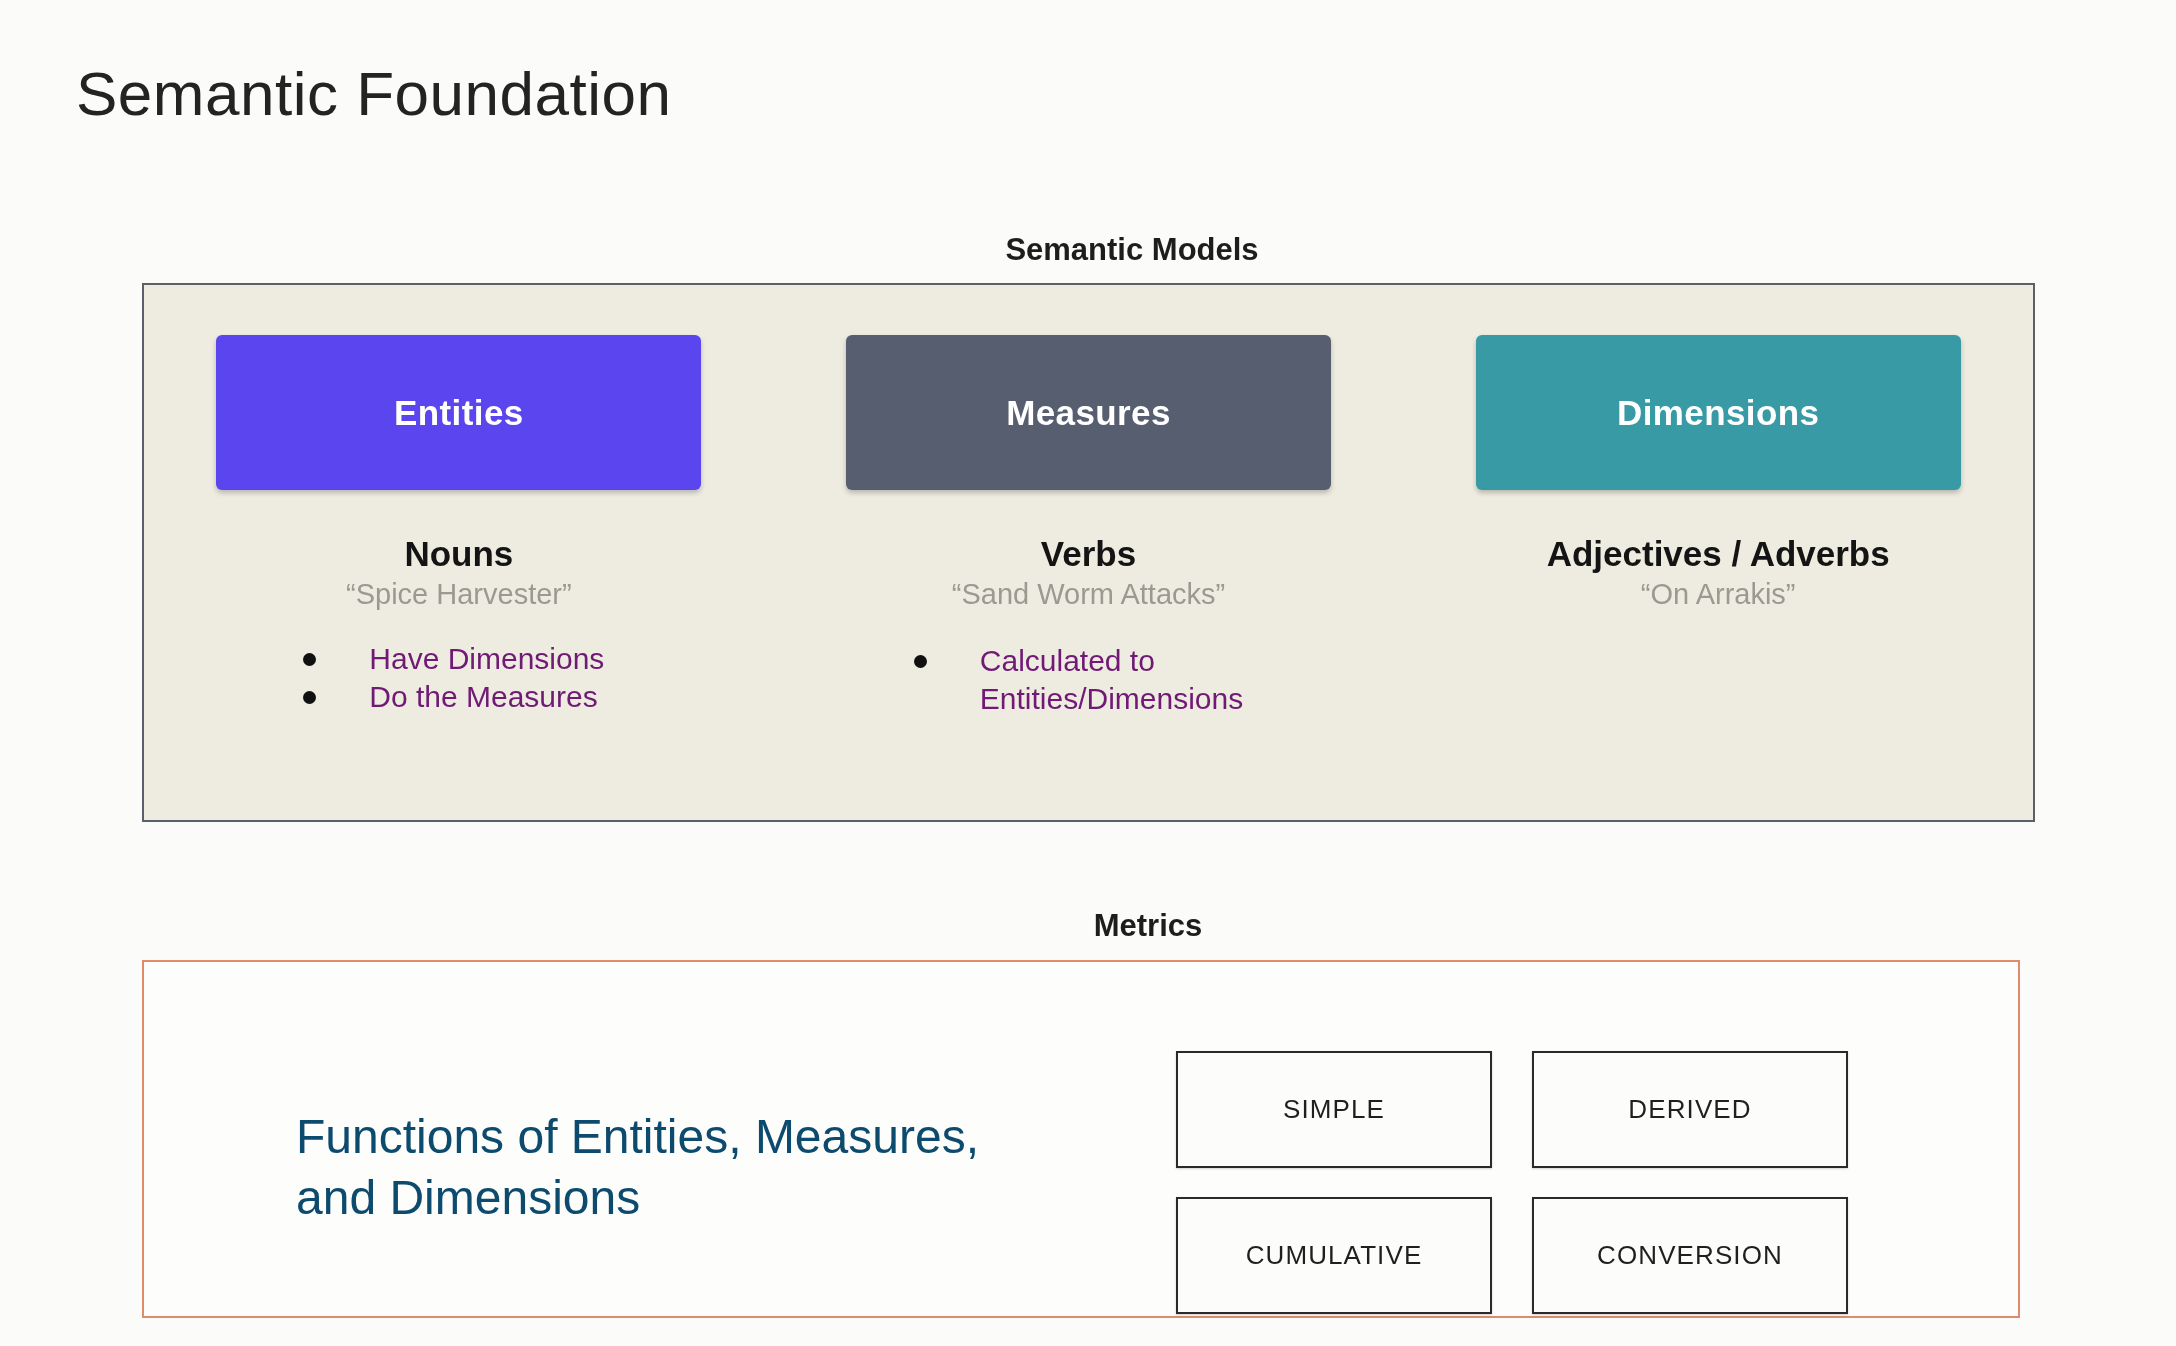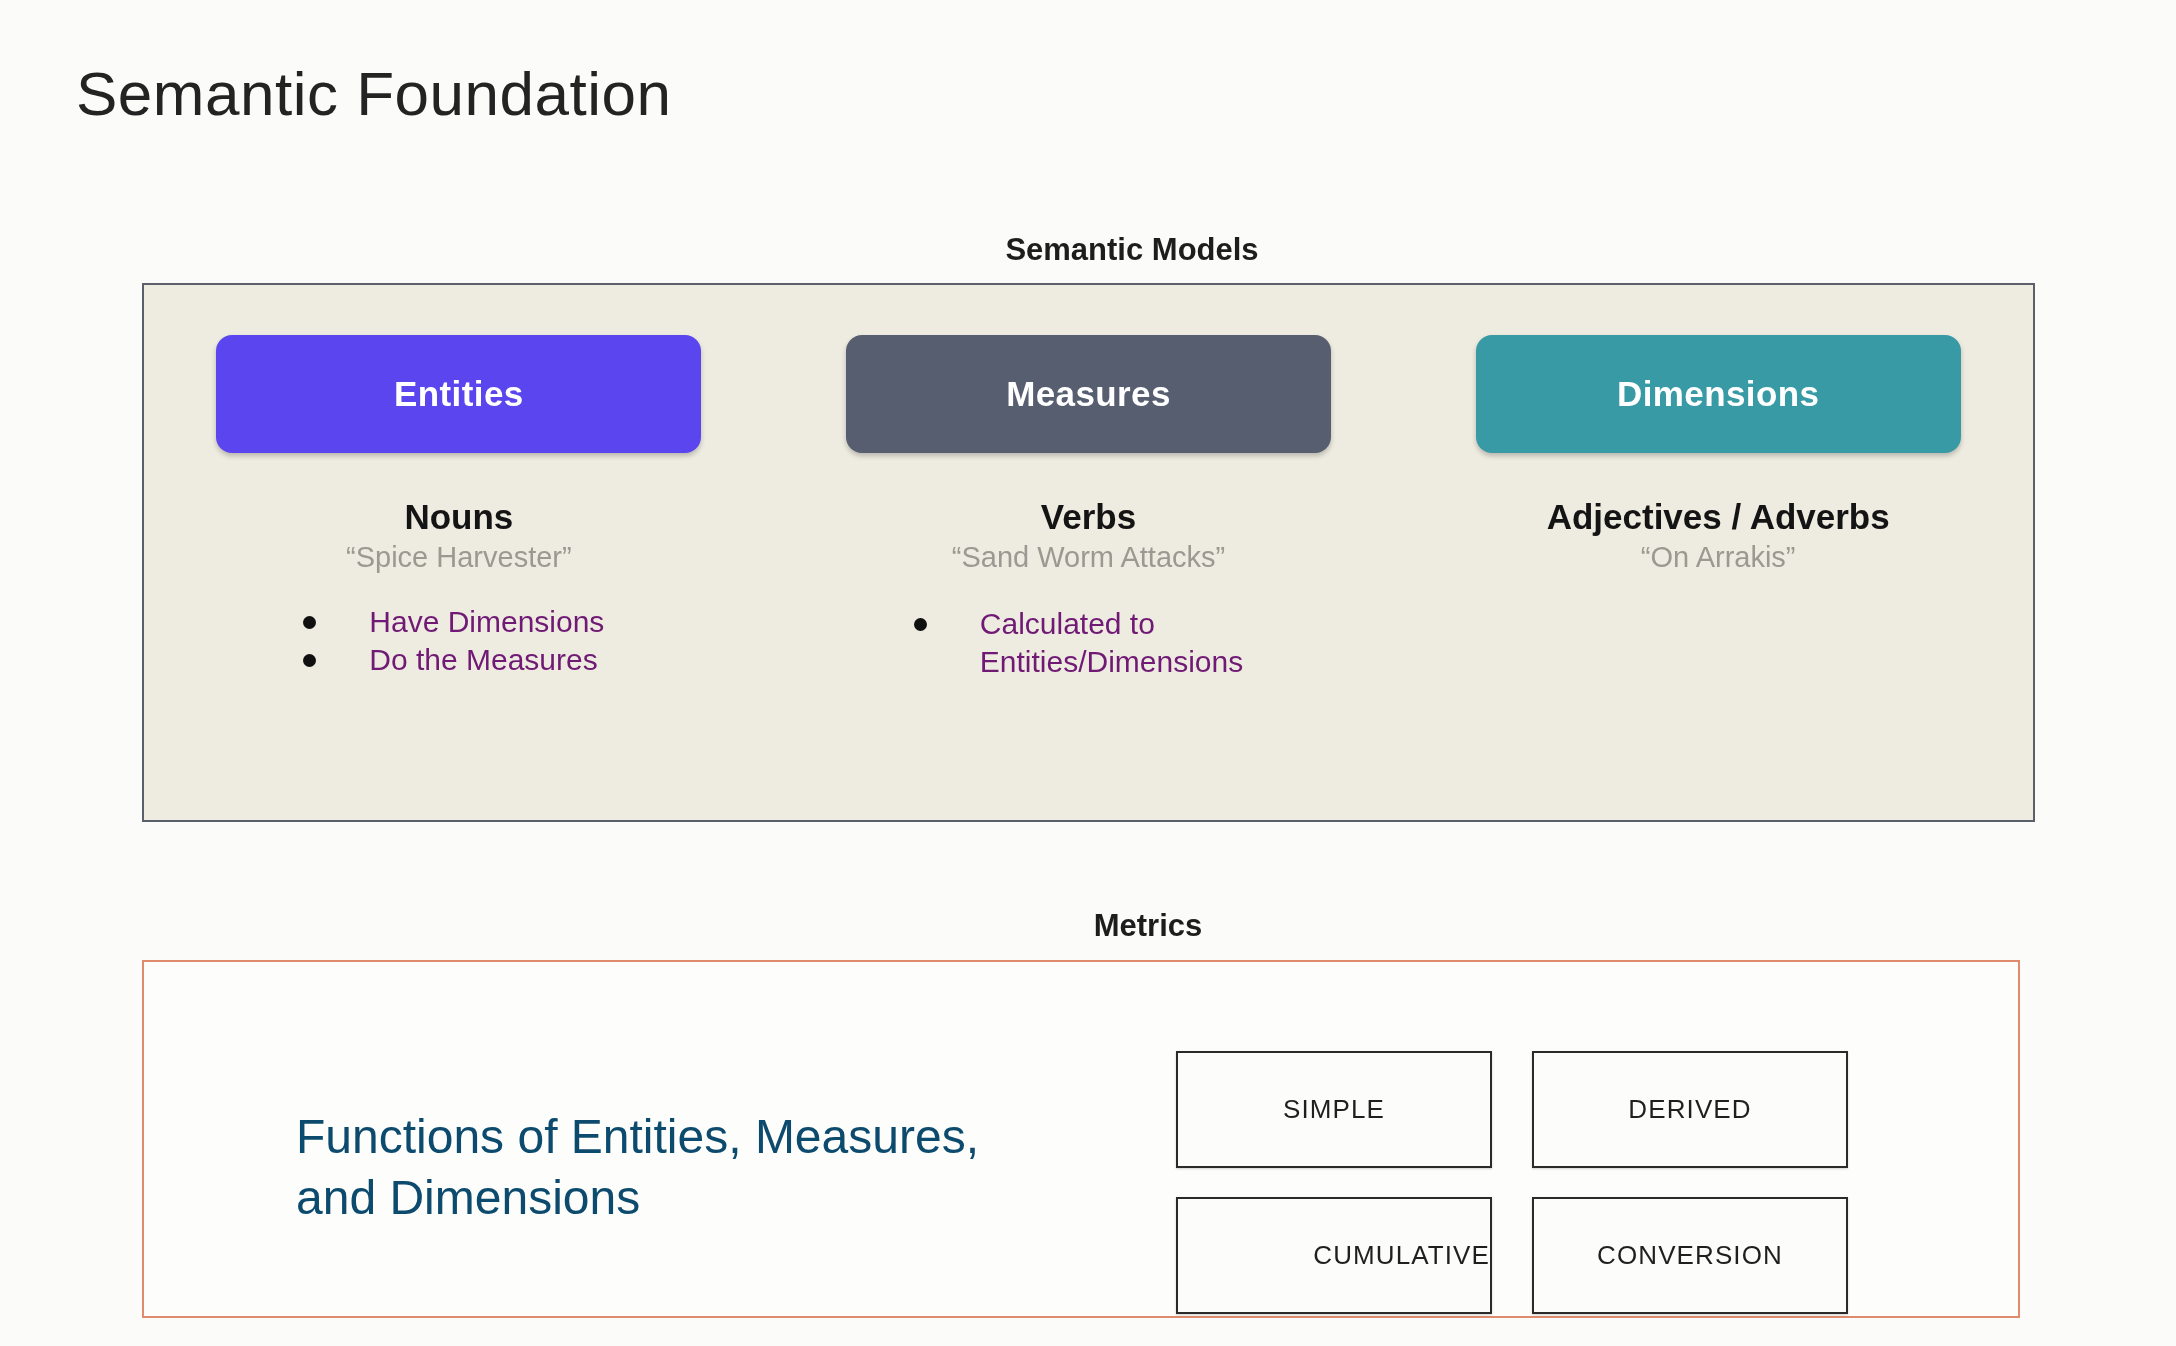--- a/index.html
+++ b/index.html
@@ -72,22 +72,22 @@
   .column {
     flex: 1 1 0;
     position: relative;
     display: flex;
     flex-direction: column;
     align-items: center;
   }
 
   .pill {
     width: 485px;
-    height: 118px;
-    border-radius: 16px;
+    height: 155px;
+    border-radius: 6px;
     margin-top: 50px;
     display: flex;
     align-items: center;
     justify-content: center;
     box-shadow: 0 3px 5px rgba(0,0,0,0.22);
     box-sizing: border-box;
   }
   .pill-label {
     color: #ffffff;
     font-size: 35px;
@@ -179,21 +179,21 @@
     box-shadow: 0 1px 2px rgba(0,0,0,0.18);
   }
   .metric-box .metric-label {
     font-size: 26px;
     color: #1f1f1f;
     letter-spacing: 1.1px;
     white-space: nowrap;
   }
   .m-simple     { grid-column: 1; grid-row: 1; }
   .m-derived    { grid-column: 3; grid-row: 1; }
-  .m-cumulative { grid-column: 1; grid-row: 3; justify-content: flex-end; }
+  .m-cumulative { grid-column: 1; grid-row: 3; }
   .m-conversion { grid-column: 3; grid-row: 3; }
 </style>
 </head>
 <body style="background: rgb(251, 252, 249);">
 
 <div class="page-title">Semantic Foundation</div>
 
 <div class="section-heading" id="semantic-models-heading">Semantic Models</div>
 
 <div class="semantic-panel" style="background: rgb(238, 236, 224); border-color: rgb(90, 95, 107);">

